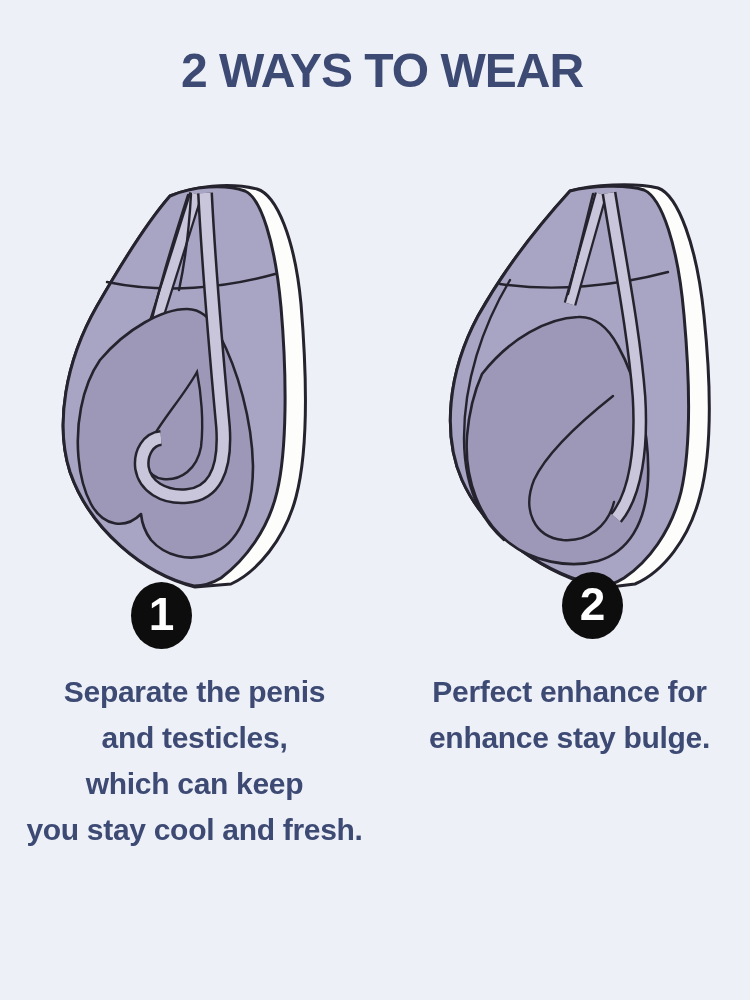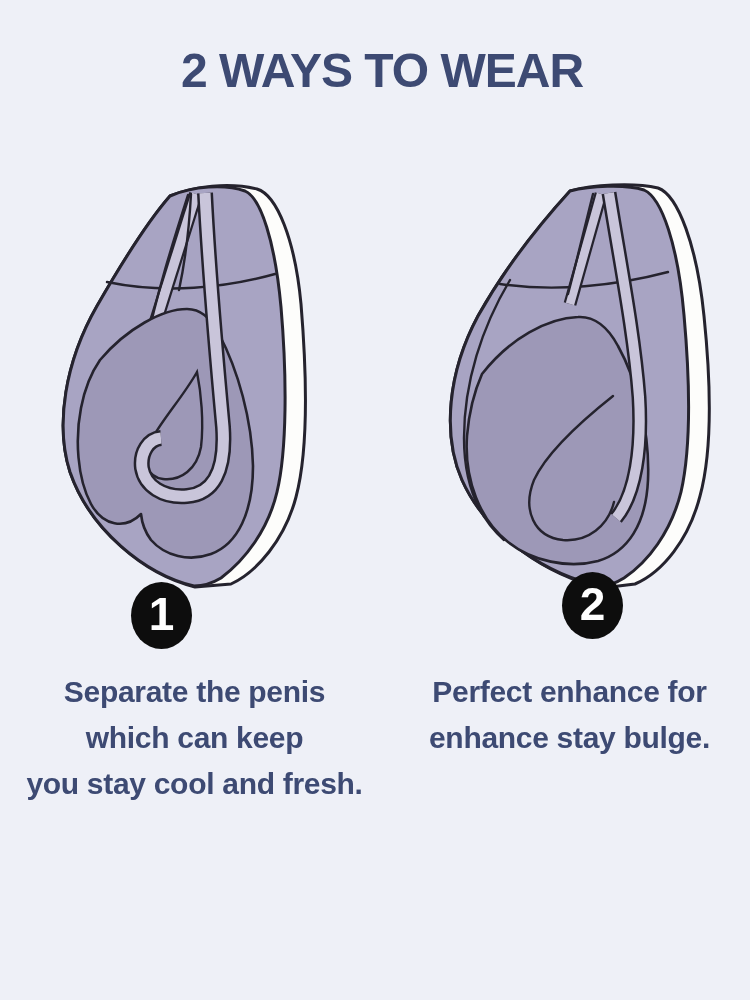--- a/index.html
+++ b/index.html
@@ -133,20 +133,21 @@
     <div class="figure">
       <div class="badge badge-2">
         <span>2</span>
       </div>
     </div>
   </div>
 
   <div class="captions">
     <div class="caption">
       <div>Separate the penis</div>
+      <div>and testicles,</div>
       <div>which can keep</div>
       <div>you stay cool and fresh.</div>
     </div>
     <div class="caption">
       <div>Perfect enhance for</div>
       <div>enhance stay bulge.</div>
     </div>
   </div>
 
 </div>

